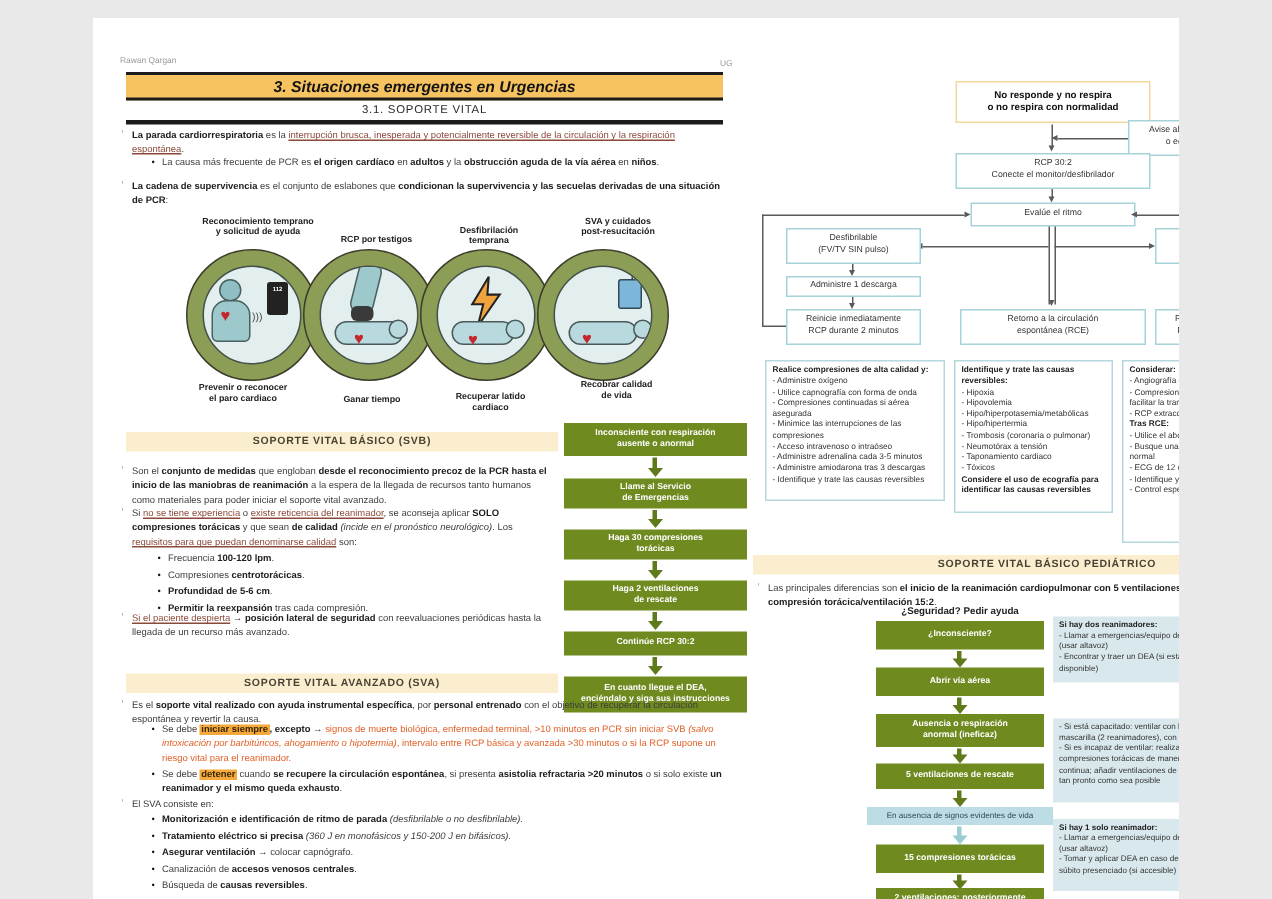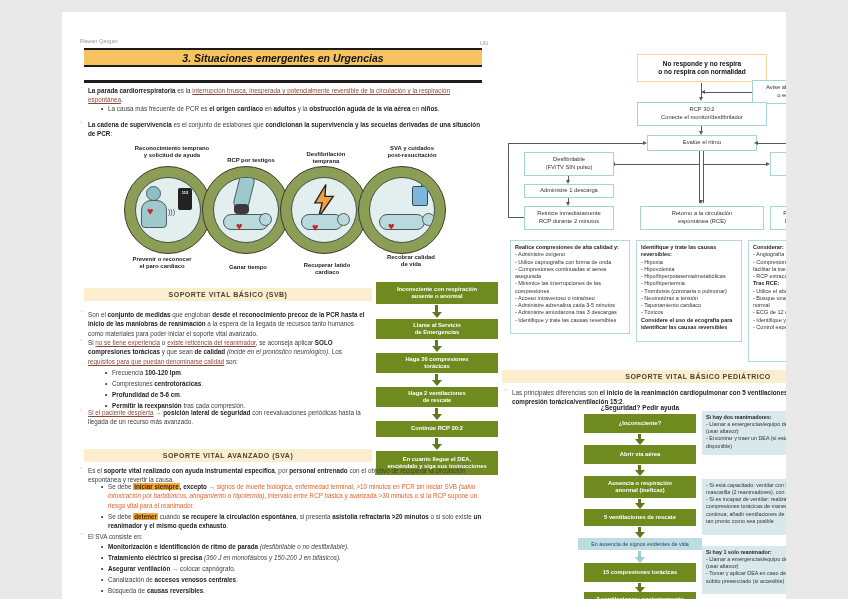--- a/index.html
+++ b/index.html
@@ -60,20 +60,21 @@
 <body>
 
 <div id="canvas">
 
   <div class="pgmark" style="left:18px;top:26px;">Rawan Qargan</div>
   <div class="pgmark" style="left:418px;top:28px;">UG</div>
   <div class="pgmark" style="left:806px;top:28px;">MIR25</div>
 
   <div id="page-left">
     <div class="titlebar" style="left:4px;top:12px;width:398px;height:15px;">3. Situaciones emergentes en Urgencias</div>
+    <div class="subtitle" style="left:4px;top:32px;width:398px;">3.1. SOPORTE VITAL</div>
     <div class="rule" style="left:4px;top:44px;width:398px;height:2.5px;"></div>
 
     <div class="para tick" style="left:8px;top:50px;width:394px;"><span class="b">La parada cardiorrespiratoria</span><span> es la </span><span class="u">interrupción brusca, inesperada y potencialmente reversible de la circulación y la respiración espontánea</span><span>.</span></div>
     <div class="para li" style="left:20px;top:68px;width:380px;"><span>La causa más frecuente de PCR es </span><span class="b">el origen cardíaco</span><span> en </span><span class="b">adultos</span><span> y la </span><span class="b">obstrucción aguda de la vía aérea</span><span> en </span><span class="b">niños</span><span>.</span></div>
     <div class="para tick" style="left:8px;top:84px;width:394px;"><span class="b">La cadena de supervivencia</span><span> es el conjunto de eslabones que </span><span class="b">condicionan la supervivencia y las secuelas derivadas de una situación de PCR</span><span>:</span></div>
 
     <div>
       <div class="clabel pre" style="left:30px;top:109px;width:124px;">Reconocimiento temprano
 y solicitud de ayuda</div>
       <div class="clabel" style="left:126px;top:121px;width:90px;">RCP por testigos</div>

